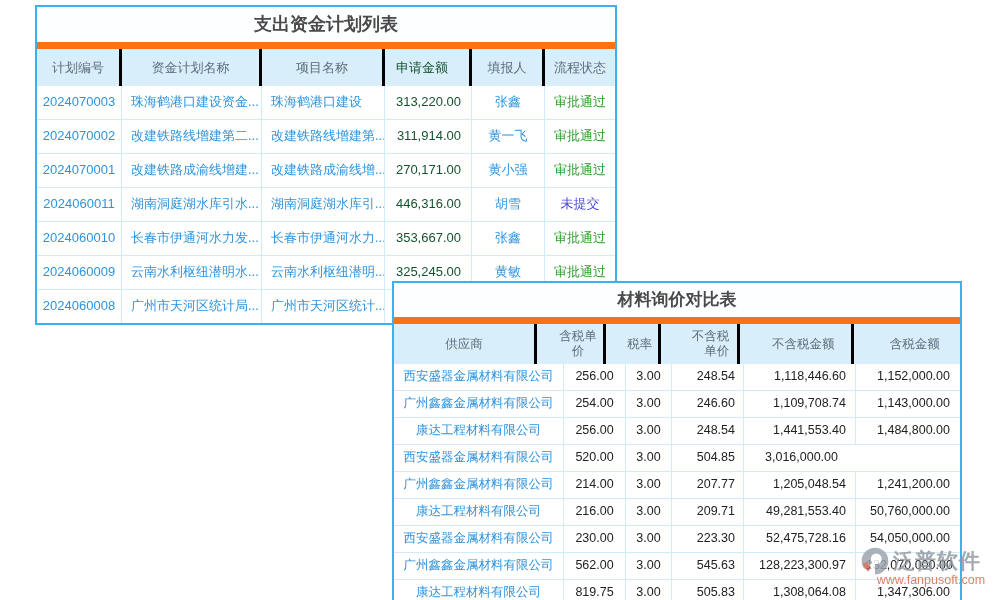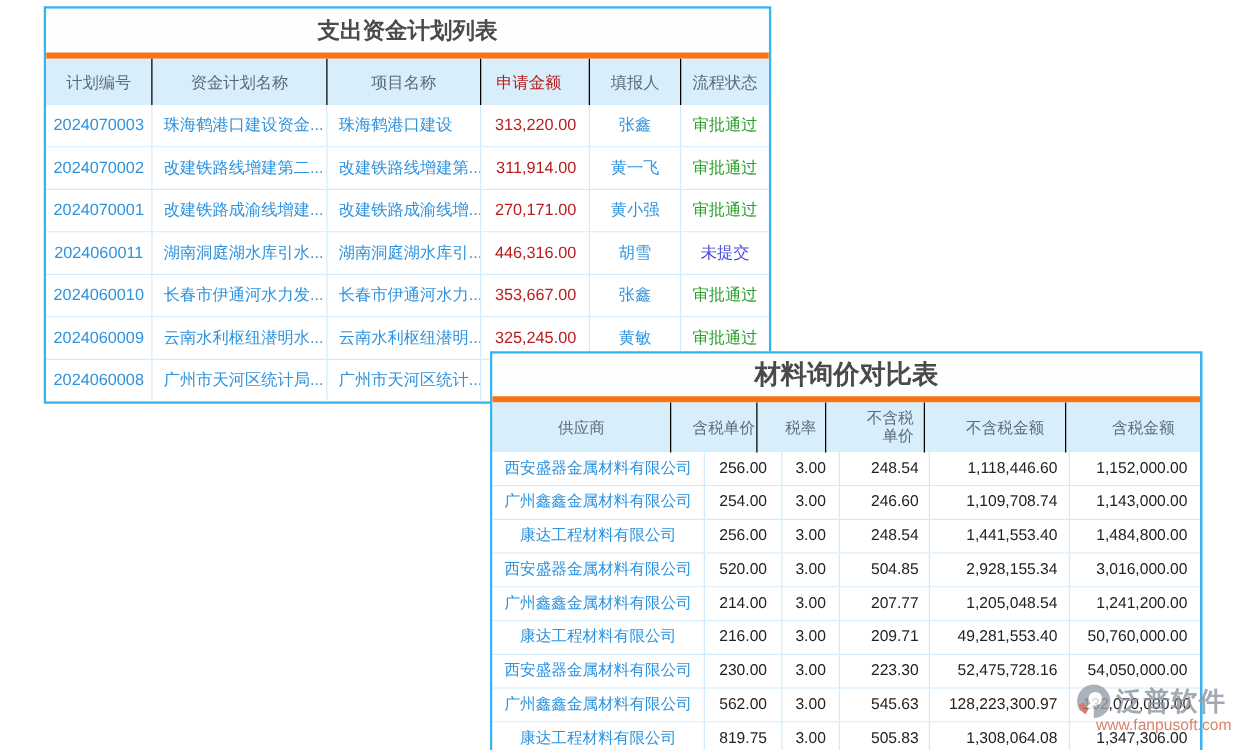--- a/index.html
+++ b/index.html
@@ -7,53 +7,53 @@
     width:1000px;height:600px;overflow:hidden;background:#ffffff;
     font-family:"Liberation Sans","DejaVu Sans",sans-serif;
     position:relative;
   }
   .panel{
     position:absolute;background:#ffffff;
     border:2px solid #38b3ef;box-sizing:border-box;
   }
   .panel-title{
     background:#fdfeff;text-align:center;font-weight:bold;color:#4a4a4a;
-    border-bottom:5px solid #f97316;
+    border-bottom:7px solid #f97316;
   }
   .thead{display:flex;background:#d8eefa;}
   .trow{display:flex;border-bottom:1px solid #d2ebfa;background:#fff;}
   .tbody .trow:last-child{border-bottom:none;}
   .cell{
     box-sizing:border-box;border-right:1px solid #d2ebfa;
     overflow:hidden;white-space:nowrap;
   }
   .cell:last-child{border-right:none;}
   .hcell{
     display:flex;align-items:center;justify-content:center;
     color:#5b6d7a;white-space:normal;text-align:center;line-height:1.2;
-    border-right:1px solid #000000;
+    border-right:3px solid #000000;
   }
   
   .t1{left:35px;top:5px;width:582px;z-index:1;}
   .t1 .panel-title{height:35px;line-height:35px;font-size:18px;}
   .t1 .thead{height:37px;}
   .t1 .cell{font-size:13px;}
   .t1 .trow{height:33px;}
   .t1 .trow .cell{line-height:32px;}
   .t1 .col-id{width:85px;text-align:center;}
   .t1 .col-fund{width:140px;text-align:left;padding:0 9px;}
   .t1 .col-project{width:123px;text-align:left;padding:0 9px;}
-  .t1 .col-amount{width:87px;text-align:right;padding-right:10px;color:#b91c1c;}
+  .t1 .col-amount{width:87px;text-align:right;padding-right:10px;color:#14532d;}
   .t1 .col-person{width:73px;text-align:center;}
   .t1 .col-status{width:70px;text-align:center;}
   .t1 .trow .col-id,.t1 .trow .col-fund,.t1 .trow .col-project,
   .t1 .trow .col-person{color:#2e93de;}
   
   .t2{left:392px;top:281px;width:570px;z-index:2;}
-  .t2 .panel-title{height:34px;line-height:34px;font-size:21px;}
+  .t2 .panel-title{height:34px;line-height:34px;font-size:17px;}
   .t2 .thead{height:40px;gap:16px;}
   .t2 .cell{font-size:12.5px;}
   .t2 .trow{height:26px;}
   .t2 .trow .cell{line-height:25px;}
   .t2 .col-supplier{width:170px;text-align:center;}
   .t2 .col-price{width:62px;text-align:center;}
   .t2 .col-rate{width:46px;text-align:center;}
   .t2 .col-netprice{width:72px;text-align:right;padding:0 8px;}
   .t2 .col-netamount{width:112px;text-align:right;padding:0 9px;}
   .t2 .col-amount{width:104px;text-align:right;padding:0 10px;}
@@ -178,21 +178,20 @@
         <div class="cell col-rate">3.00</div>
         <div class="cell col-netprice">248.54</div>
         <div class="cell col-netamount">1,441,553.40</div>
         <div class="cell col-amount">1,484,800.00</div>
       </div>
       <div class="trow">
         <div class="cell col-supplier">西安盛器金属材料有限公司</div>
         <div class="cell col-price">520.00</div>
         <div class="cell col-rate">3.00</div>
         <div class="cell col-netprice">504.85</div>
-        <div class="cell col-netamount">2,928,155.34</div>
         <div class="cell col-amount">3,016,000.00</div>
       </div>
       <div class="trow">
         <div class="cell col-supplier">广州鑫鑫金属材料有限公司</div>
         <div class="cell col-price">214.00</div>
         <div class="cell col-rate">3.00</div>
         <div class="cell col-netprice">207.77</div>
         <div class="cell col-netamount">1,205,048.54</div>
         <div class="cell col-amount">1,241,200.00</div>
       </div>

